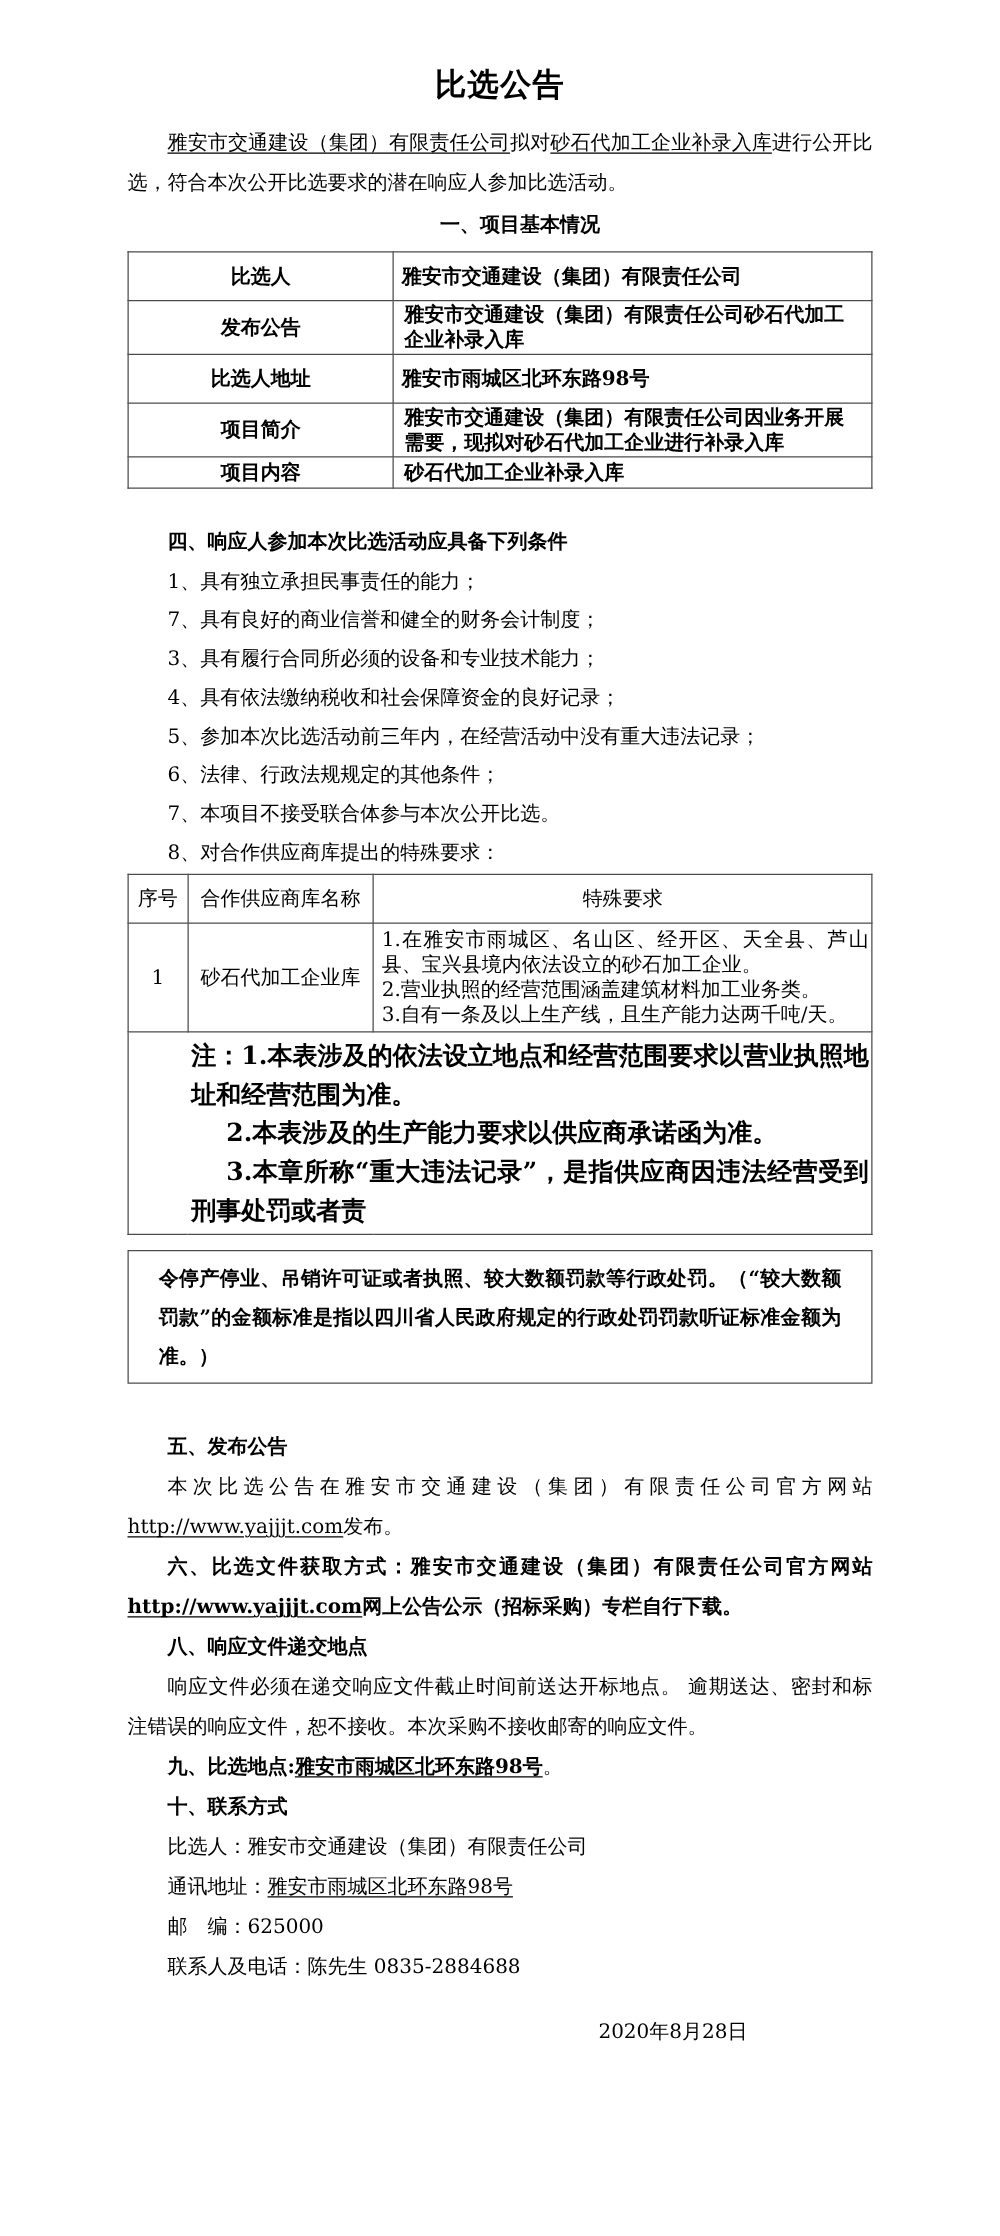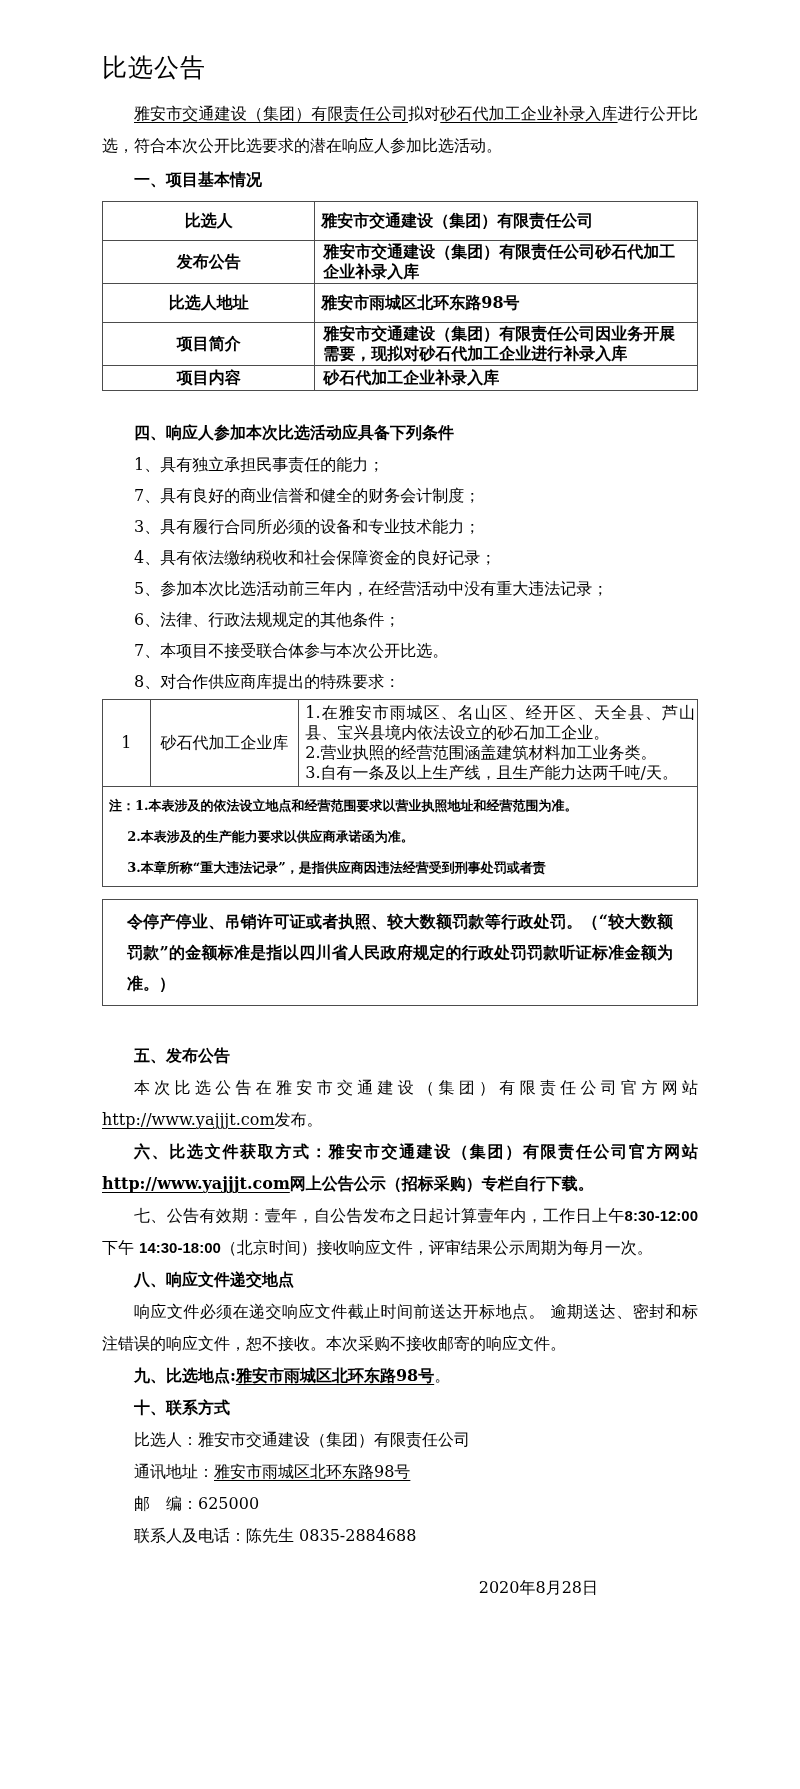--- a/index.html
+++ b/index.html
@@ -1,52 +1,52 @@
 <!DOCTYPE html>
 <html><head>
 <meta charset="utf-8">
 <style>
   html,body{margin:0;padding:0;background:#ffffff;}
   body{width:800px;height:1789px;overflow:hidden;color:#000;
        font-family:"DejaVu Serif","Liberation Serif",serif;}
   .page{width:596px;margin:0 auto;padding-top:50px;}
 
-  .doc-title{font-size:25px;font-weight:400;line-height:36px;
+  .doc-title{font-size:25px;font-weight:700;text-align:center;line-height:36px;
              margin:0 0 12px 0;letter-spacing:1px;}
 
   p{margin:0;}
   .body{font-size:16px;line-height:32px;}
   .item{font-size:16px;line-height:31px;}
   .ind{text-indent:2em;}
   .j{text-align:justify;}
   .b{font-weight:bold;}
   .u{text-decoration:underline;text-underline-offset:3px;}
 
-  .h1{margin-top:2px;}
+  .h1{margin-top:2px;text-align:center;}
   .h4{margin-top:26px;}
   .h5{margin-top:34px;}
 
   table{width:100%;border-collapse:collapse;table-layout:fixed;}
   td{border:1px solid #4c4c4c;font-size:16px;}
 
   .t1{margin-top:5px;}
   .t1 td{line-height:20px;padding:1px 8px;font-weight:bold;vertical-align:middle;}
   .t1 .lab{width:33.5%;text-align:center;}
   .t1 tr.r-tall td{padding:9px 6px;}
   .t1 tr.r-thin td{padding:2px 8px;margin-top:32px;}
 
   .t2{margin-top:2px;}
   .t2 .c-no{width:8%;}
   .t2 .c-name{width:25%;}
   .t2 .head td{text-align:center;line-height:20px;padding:9px 4px;}
   .t2 .data td{text-align:center;vertical-align:middle;line-height:20px;padding:4px 2px;}
   .t2 .data td.reqs{text-align:left;padding:3px 2px 3px 6px;}
   .t2 .reqs div{line-height:20px;text-align:justify;}
   .notecell{padding:3px 2px 3px 6px;font-weight:bold;}
-  .notecell p{font-size:13px;line-height:31px;text-align:justify;}
+  .notecell p{font-size:20px;line-height:31px;text-align:justify;margin-left:44px;}
   .note-ind{text-indent:1.4em;}
 
   .contbox{border:1px solid #4c4c4c;margin-top:12px;padding:6px 24px;
            font-weight:bold;font-size:16px;line-height:31px;text-align:justify;}
 
   .sans{font-family:"Liberation Sans","DejaVu Sans",sans-serif;font-weight:bold;font-size:15px;}
 
   .date{font-size:16px;line-height:32px;margin-top:20px;text-align:right;padding-right:100px;}
 </style>
 </head>
@@ -96,20 +96,25 @@
   <p class="item ind">7、本项目不接受联合体参与本次公开比选。</p>
   <p class="item ind">8、对合作供应商库提出的特殊要求：</p>
 
   <table class="t2">
     <colgroup>
         <col class="c-no">
         <col class="c-name">
         <col>
       </colgroup>
     <tbody>
+      <tr class="head">
+        <td>序号</td>
+        <td>合作供应商库名称</td>
+        <td>特殊要求</td>
+      </tr>
       <tr class="data">
         <td>1</td>
         <td>砂石代加工企业库</td>
         <td class="reqs">
           <div>1.在雅安市雨城区、名山区、经开区、天全县、芦山县、宝兴县境内依法设立的砂石加工企业。</div>
           <div>2.营业执照的经营范围涵盖建筑材料加工业务类。</div>
           <div>3.自有一条及以上生产线，且生产能力达两千吨/天。</div>
         </td>
       </tr>
       <tr>
@@ -122,21 +127,20 @@
     </tbody>
   </table>
 
   <div class="contbox">令停产停业、吊销许可证或者执照、较大数额罚款等行政处罚。（“较大数额罚款”的金额标准是指以四川省人民政府规定的行政处罚罚款听证标准金额为准。）</div>
 
   <p class="body ind b h5">五、发布公告</p>
   <p class="body ind j"><span>本次比选公告在雅安市交通建设（集团）有限责任公司官方网站</span><span class="u">http://www.yajjjt.com</span><span>发布。</span></p>
 
   <p class="body ind b j"><span>六、比选文件获取方式：雅安市交通建设（集团）有限责任公司官方网站</span><span class="u">http://www.yajjjt.com</span><span>网上公告公示（招标采购）专栏自行下载。</span></p>
 
-  <p class="body ind j"><span>七、公告有效期：壹年，自公告发布之日起计算壹年内，工作日上午</span><span class="sans">8:30-12:00</span><span> 下午 </span><span class="sans">14:30-18:00</span><span>（北京时间）接收响应文件，评审结果公示周期为每月一次。</span></p>
 
   <p class="body ind b">八、响应文件递交地点</p>
   <p class="body ind j">响应文件必须在递交响应文件截止时间前送达开标地点。 逾期送达、密封和标注错误的响应文件，恕不接收。本次采购不接收邮寄的响应文件。</p>
 
   <p class="body ind"><span class="b">九、比选地点:</span><span class="u b">雅安市雨城区北环东路98号</span><span>。</span></p>
 
   <p class="body ind b">十、联系方式</p>
 
   <p class="body ind"><span>比选人：</span><span>雅安市交通建设（集团）有限责任公司</span></p>
 

